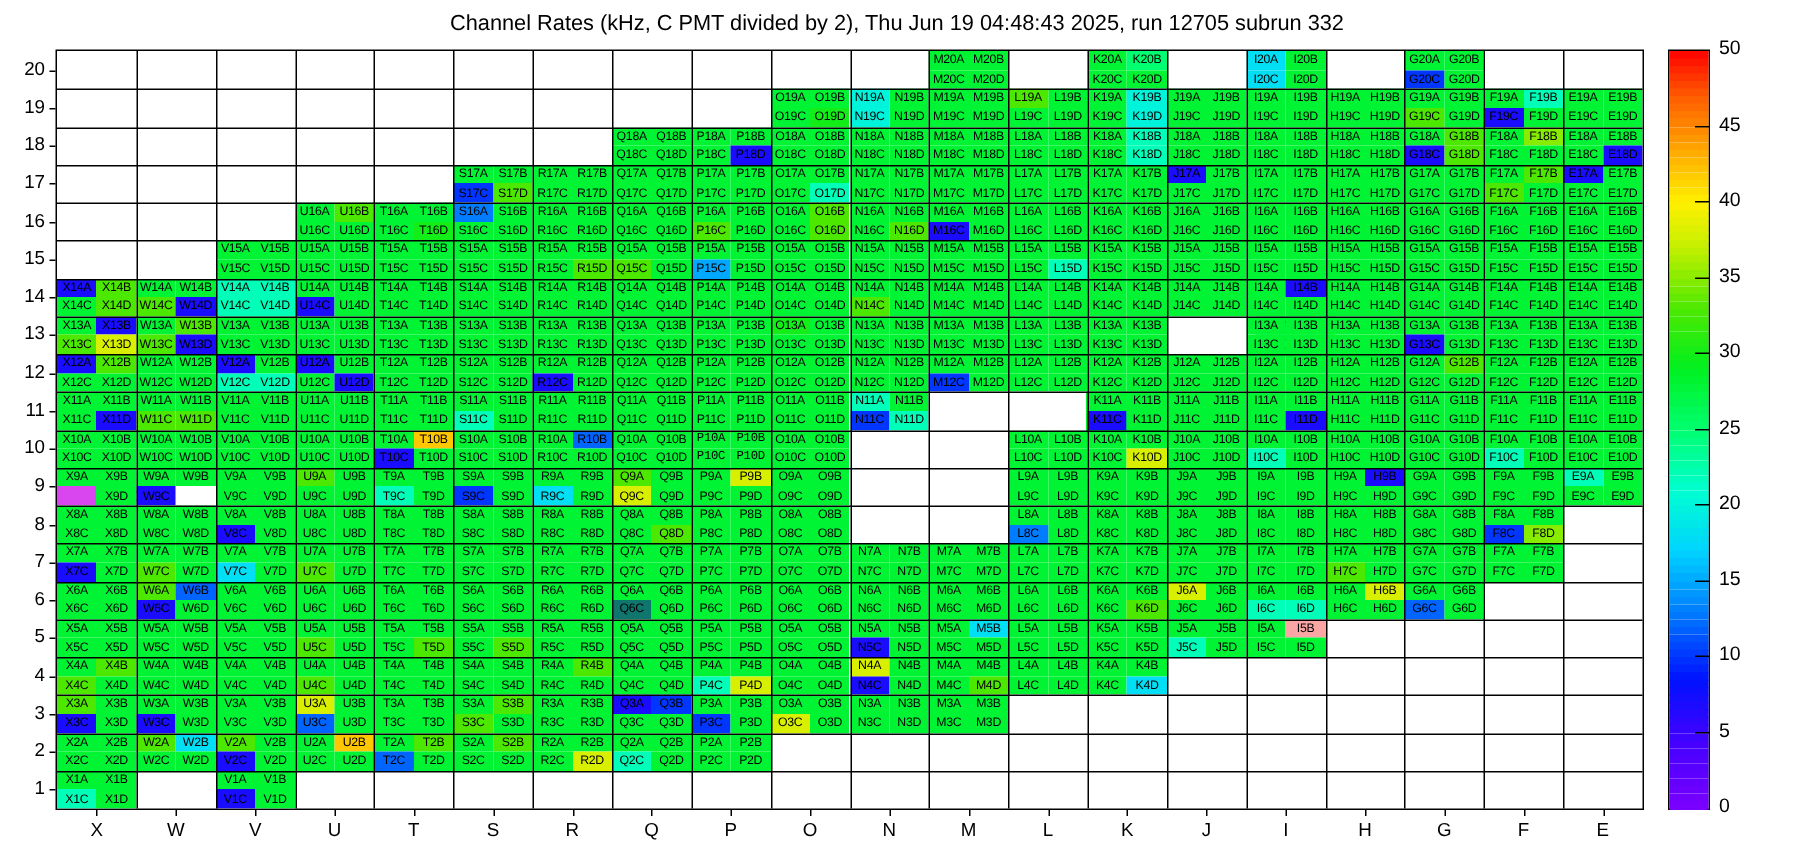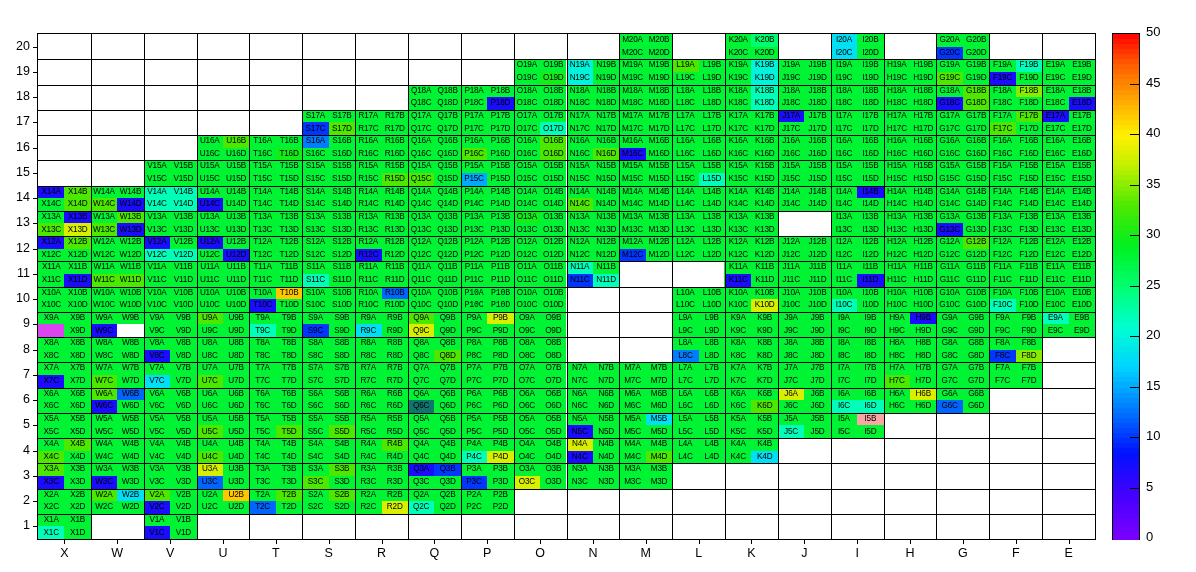--- a/index.html
+++ b/index.html
@@ -46,20 +46,21 @@
   #cbar{position:absolute;left:1112px;top:33px;width:28px;height:507px;border:1px solid #000;box-sizing:border-box;}
   .cbseg{position:absolute;left:0;width:100%;}
   .cblabel{position:absolute;left:1146px;font-size:13px;color:#000;}
   .cbtick{position:absolute;left:1112px;width:10px;height:1px;background:#000;}
 </style>
 </head>
 <body>
 
 <div id="root">
 
+  <div id="title">Channel Rates (kHz, C PMT divided by 2), Thu Jun 19 04:48:43 2025, run 12705 subrun 332</div>
 
   <div id="plot">
     <div id="cells">
         <div class="cell" style="left: 581.35px; top: 0px; width: 52.85px; height: 25.25px;">
           <div class="sub sA" style="background: rgb(0, 244, 52);">M20A</div>
           <div class="sub sB" style="background: rgb(0, 244, 52);">M20B</div>
           <div class="sub sC" style="background: rgb(0, 244, 52);">M20C</div>
           <div class="sub sD" style="background: rgb(0, 244, 52);">M20D</div>
         </div>
         <div class="cell" style="left: 687.05px; top: 0px; width: 52.85px; height: 25.25px;">

